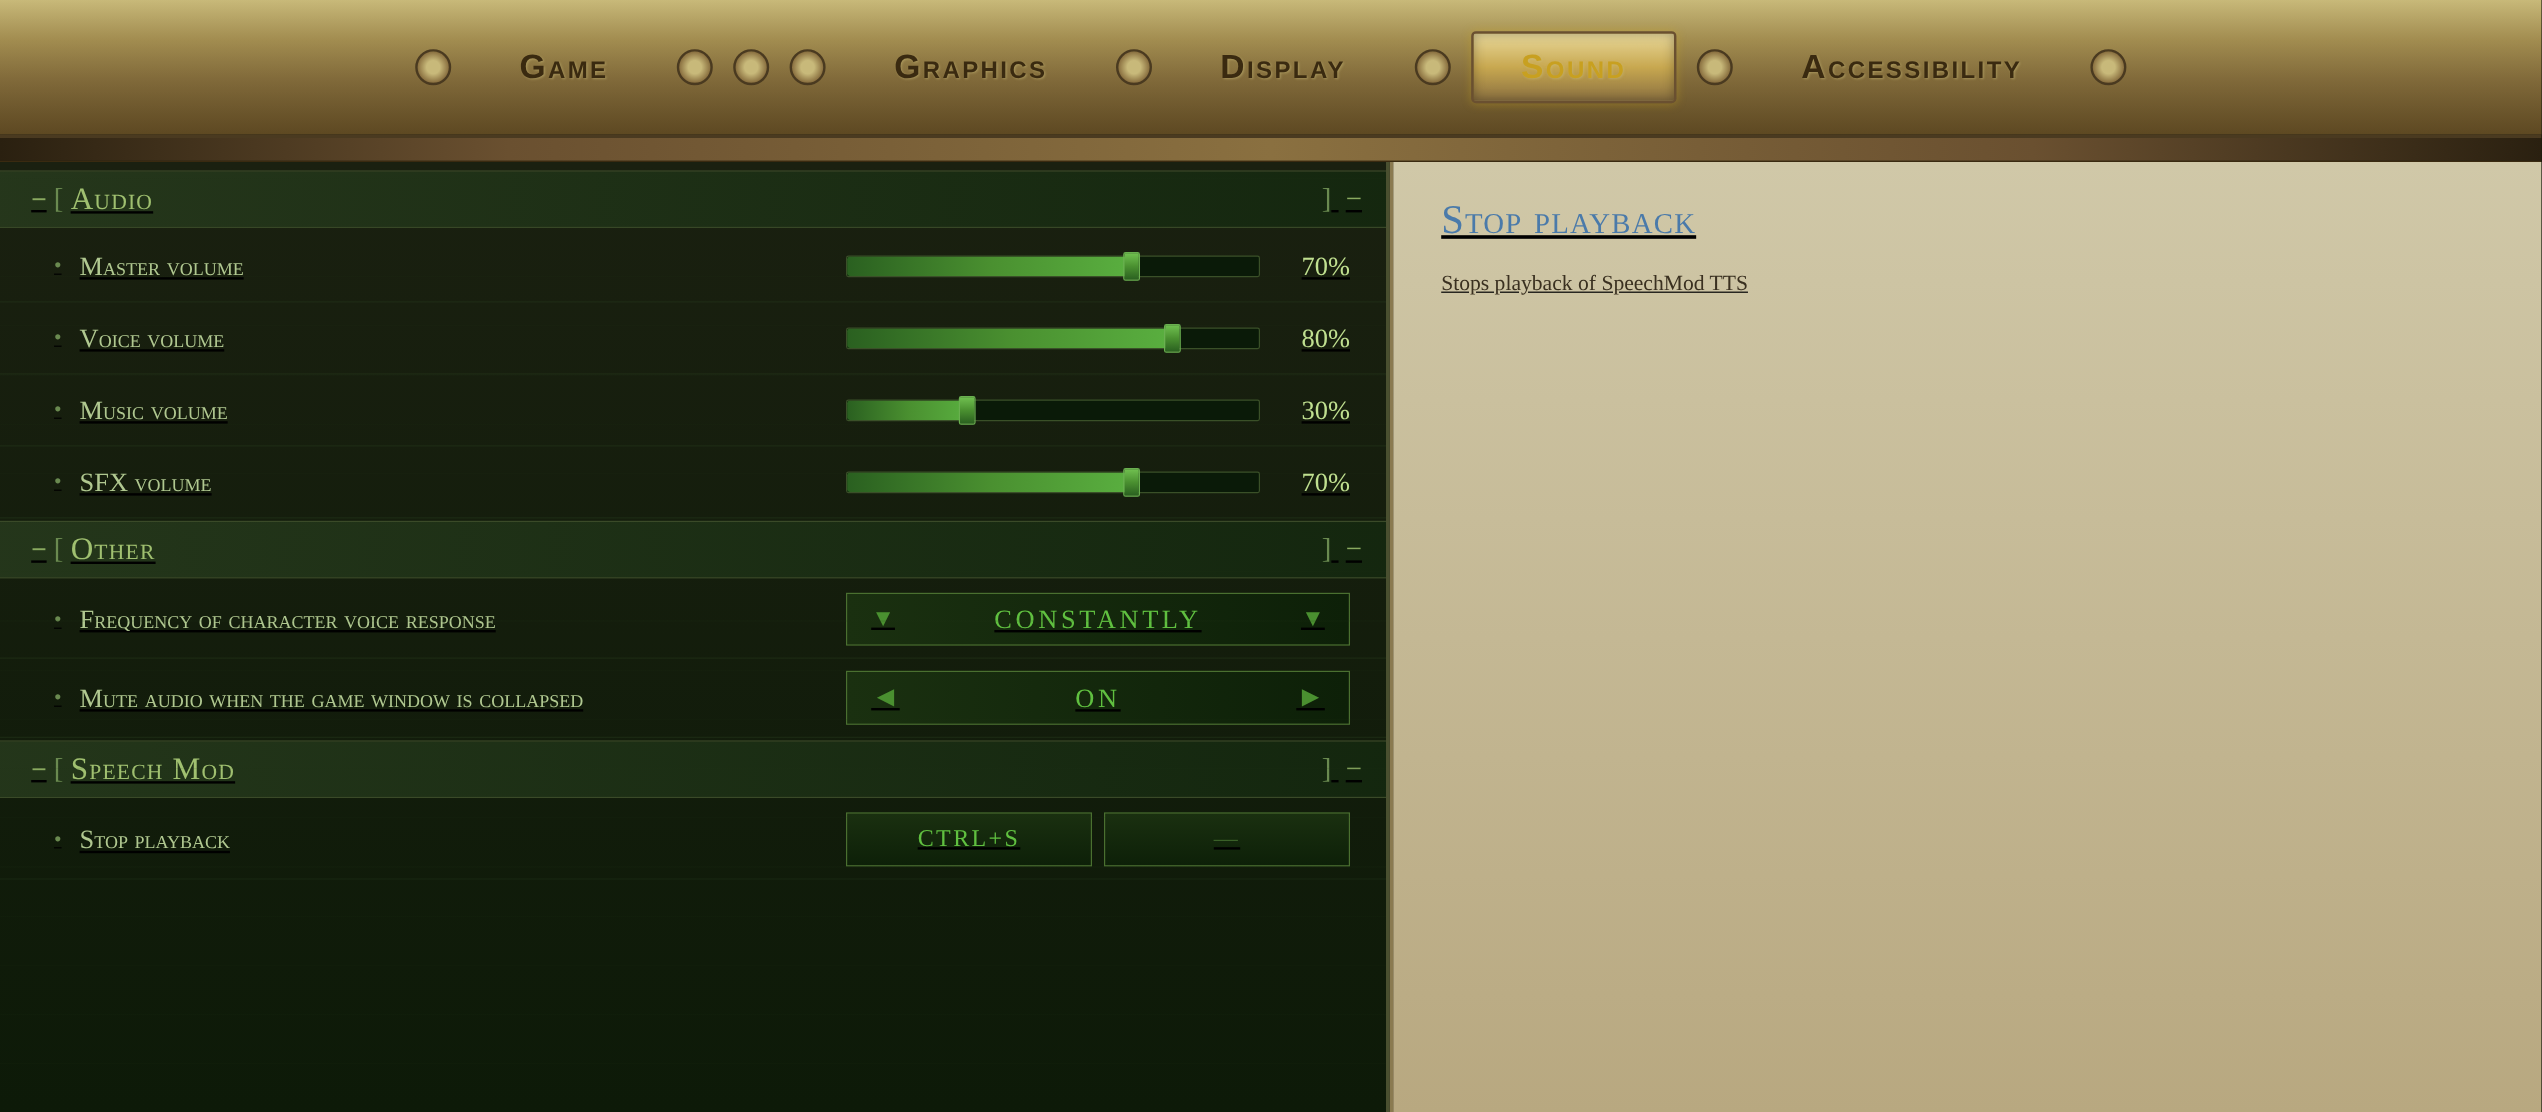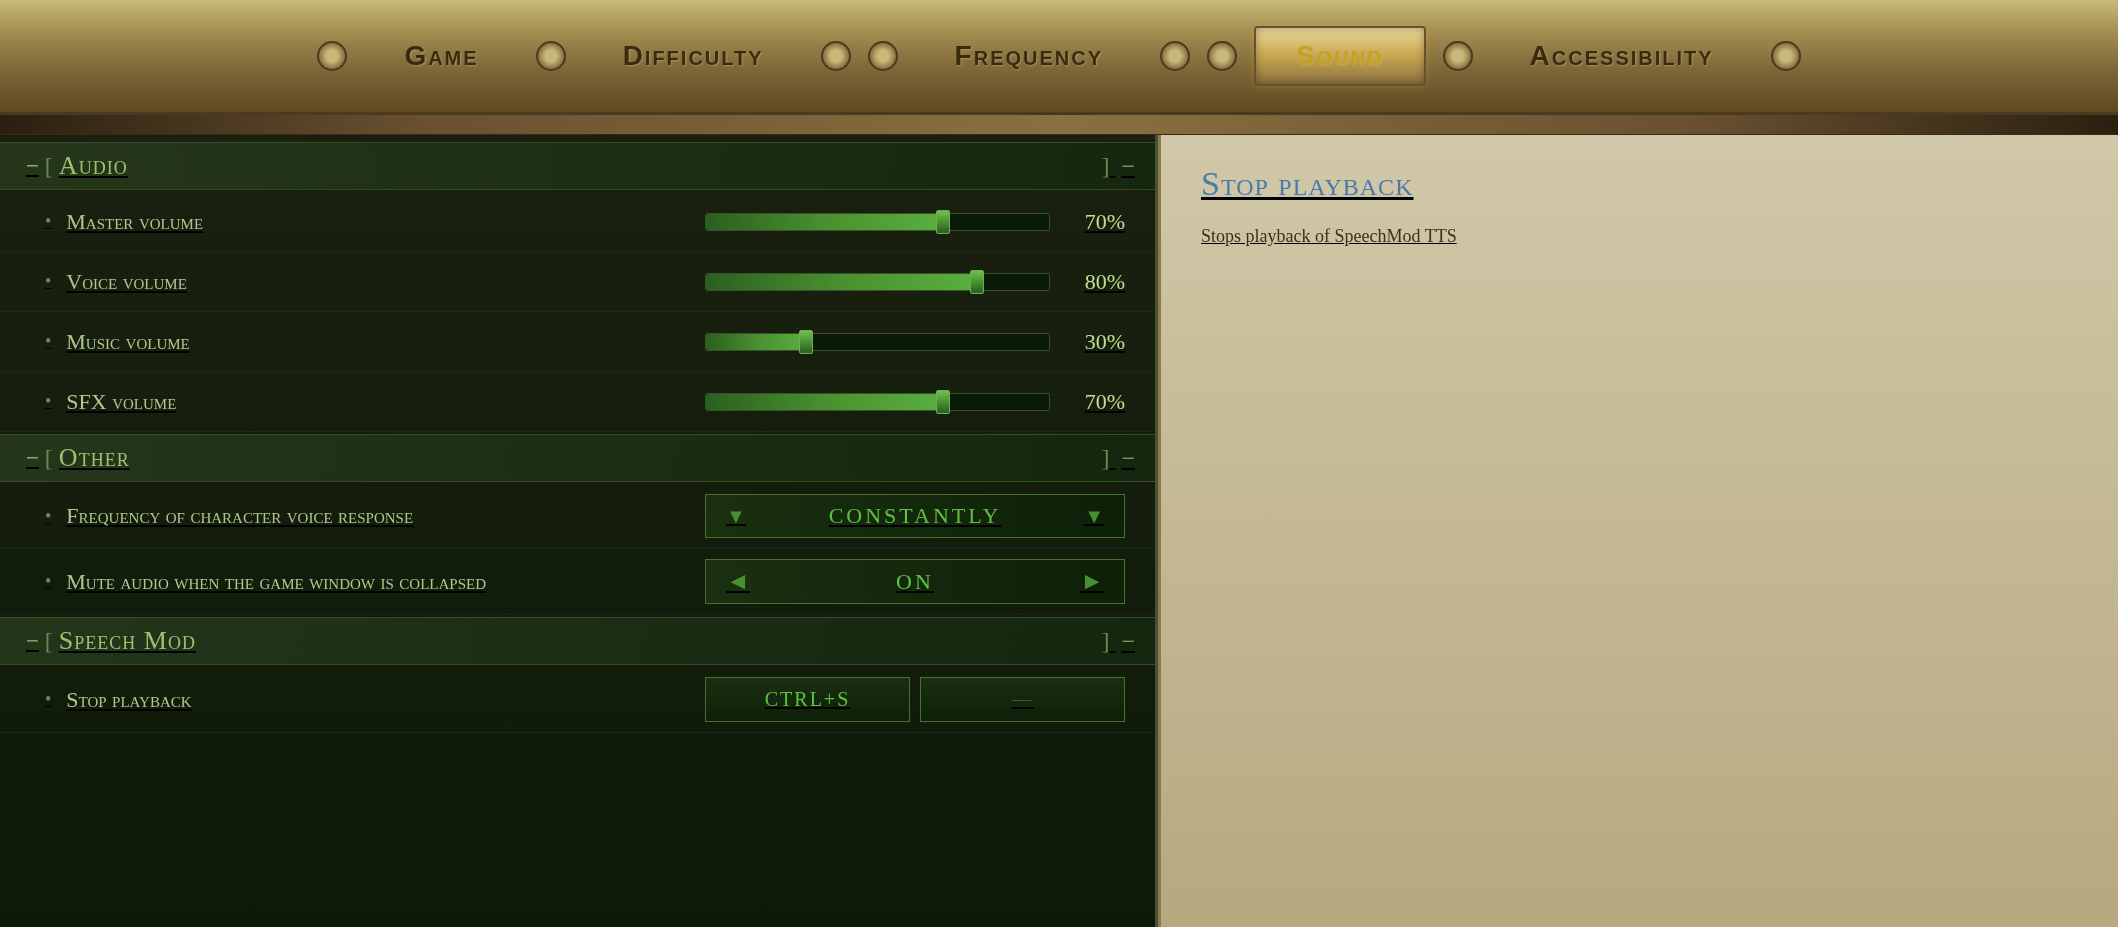--- a/index.html
+++ b/index.html
@@ -338,25 +338,25 @@
   </style>
 </head>
 <body>
 
 <div class="top-nav">
   <div class="nav-tabs">
 
     <div class="nav-separator"></div>
     <button class="nav-tab">Game</button>
     <div class="nav-separator"></div>
-    <button class="nav-tab">Difficulty</button>
-    <div class="nav-separator"></div>
-    <div class="nav-separator"></div>
-    <button class="nav-tab">Frequency</button>
-    <div class="nav-separator"></div>
+    <div class="nav-separator"></div>
+    <div class="nav-separator"></div>
+    <button class="nav-tab">Graphics</button>
+    <div class="nav-separator"></div>
+    <button class="nav-tab">Display</button>
     <div class="nav-separator"></div>
     <button class="nav-tab active">Sound</button>
     <div class="nav-separator"></div>
     <button class="nav-tab">Accessibility</button>
     <div class="nav-separator"></div>
 
   </div>
 </div>
 
 <div class="deco-border"></div>

